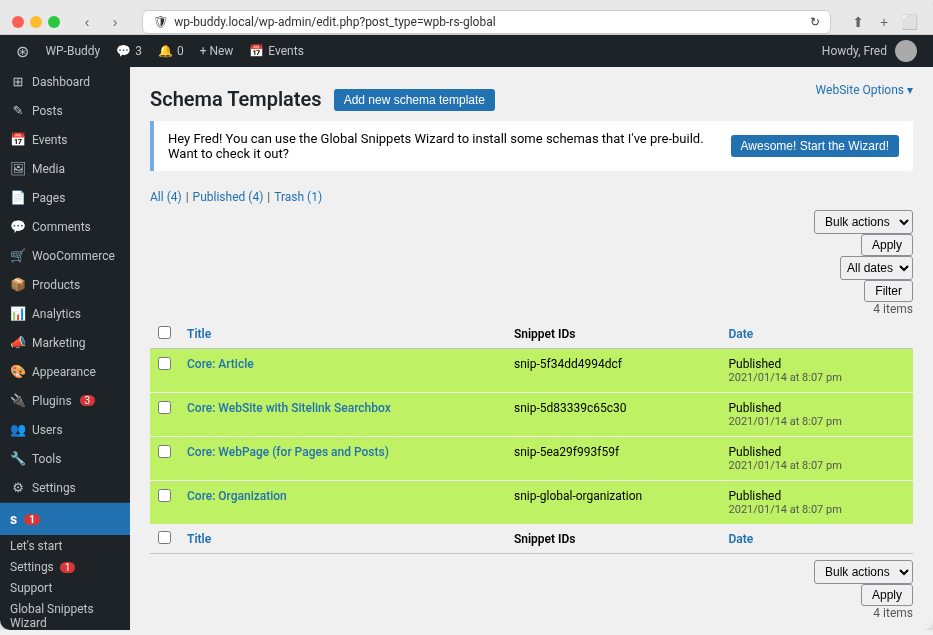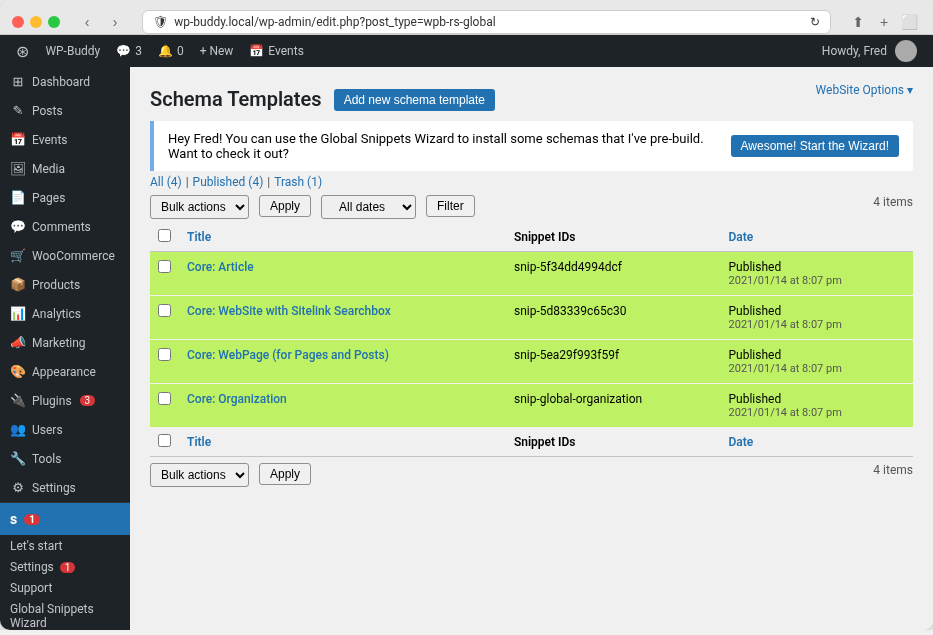--- a/index.html
+++ b/index.html
@@ -78,37 +78,37 @@
 
     .page-title-row { display: flex; align-items: flex-end; gap: 12px; margin-bottom: 10px; }
     .page-title { font-size: 20px; font-weight: 600; color: #1d2327; }
     .add-new-btn {
       background: #2271b1; color: white; border: none; border-radius: 3px;
       padding: 4px 10px; font-size: 12px; cursor: pointer;
     }
 
     .notice-box {
       background: #fff; border-left: 4px solid #72aee6;
-      padding: 10px 14px; margin-bottom: 4px; font-size: 13px;
+      padding: 10px 14px; margin-bottom: 19px; font-size: 13px;
       display: flex; align-items: center; gap: 8px; border-radius: 0 2px 2px 0;
     }
     .notice-box .wizard-btn {
       background: #2271b1; color: white; border: none; border-radius: 3px;
       padding: 4px 10px; font-size: 12px; cursor: pointer; white-space: nowrap;
     }
     .filter-links { font-size: 12px; color: #2271b1; display: flex; gap: 4px; align-items: center; }
     .filter-links a { color: #2271b1; text-decoration: none; }
     .filter-links .sep { color: #555; }
     .search-input { padding: 4px 8px; border: 1px solid #8c8f94; border-radius: 3px; font-size: 12px; width: 180px; }
     .search-btn { background: #f0f0f1; border: 1px solid #8c8f94; border-radius: 3px; padding: 4px 10px; font-size: 12px; cursor: pointer; color: #1d2327; }
 
-    .bulk-bar { display: flex; align-items: flex-start; gap: 10px; margin-bottom: 4px; }
+    .bulk-bar { display: flex; align-items: flex-end; gap: 0; margin-bottom: 4px; flex-direction: column; }
     .bulk-select { padding: 3px 6px; border: 1px solid #8c8f94; border-radius: 3px; font-size: 12px; }
     .apply-btn { background: #f0f0f1; border: 1px solid #8c8f94; border-radius: 3px; padding: 3px 10px; font-size: 12px; cursor: pointer; }
-    .date-select { padding: 3px 13px; border: 1px solid #8c8f94; border-radius: 3px; font-size: 12px; }
+    .date-select { padding: 3px 2px; border: 1px solid #8c8f94; border-radius: 3px; font-size: 12px; }
     .filter-btn { background: #f0f0f1; border: 1px solid #8c8f94; border-radius: 3px; padding: 3px 10px; font-size: 12px; cursor: pointer; }
     .items-count { margin-left: auto; font-size: 12px; color: #555; }
 
     
     .wp-table { width: 100%; border-collapse: collapse; background: #bef264; }
     .wp-table th { background: #f0f0f1; padding: 6px 8px; text-align: left; font-size: 12px; font-weight: 600; border-bottom: 1px solid #c3c4c7; }
     .wp-table th a { color: #2271b1; text-decoration: none; }
     .wp-table td { padding: 8px 8px; border-bottom: 1px solid #f0f0f1; vertical-align: top; font-size: 12px; }
     .wp-table .cb { width: 22px; }
     .title-link { color: #2271b1; font-weight: 500; text-decoration: none; }

